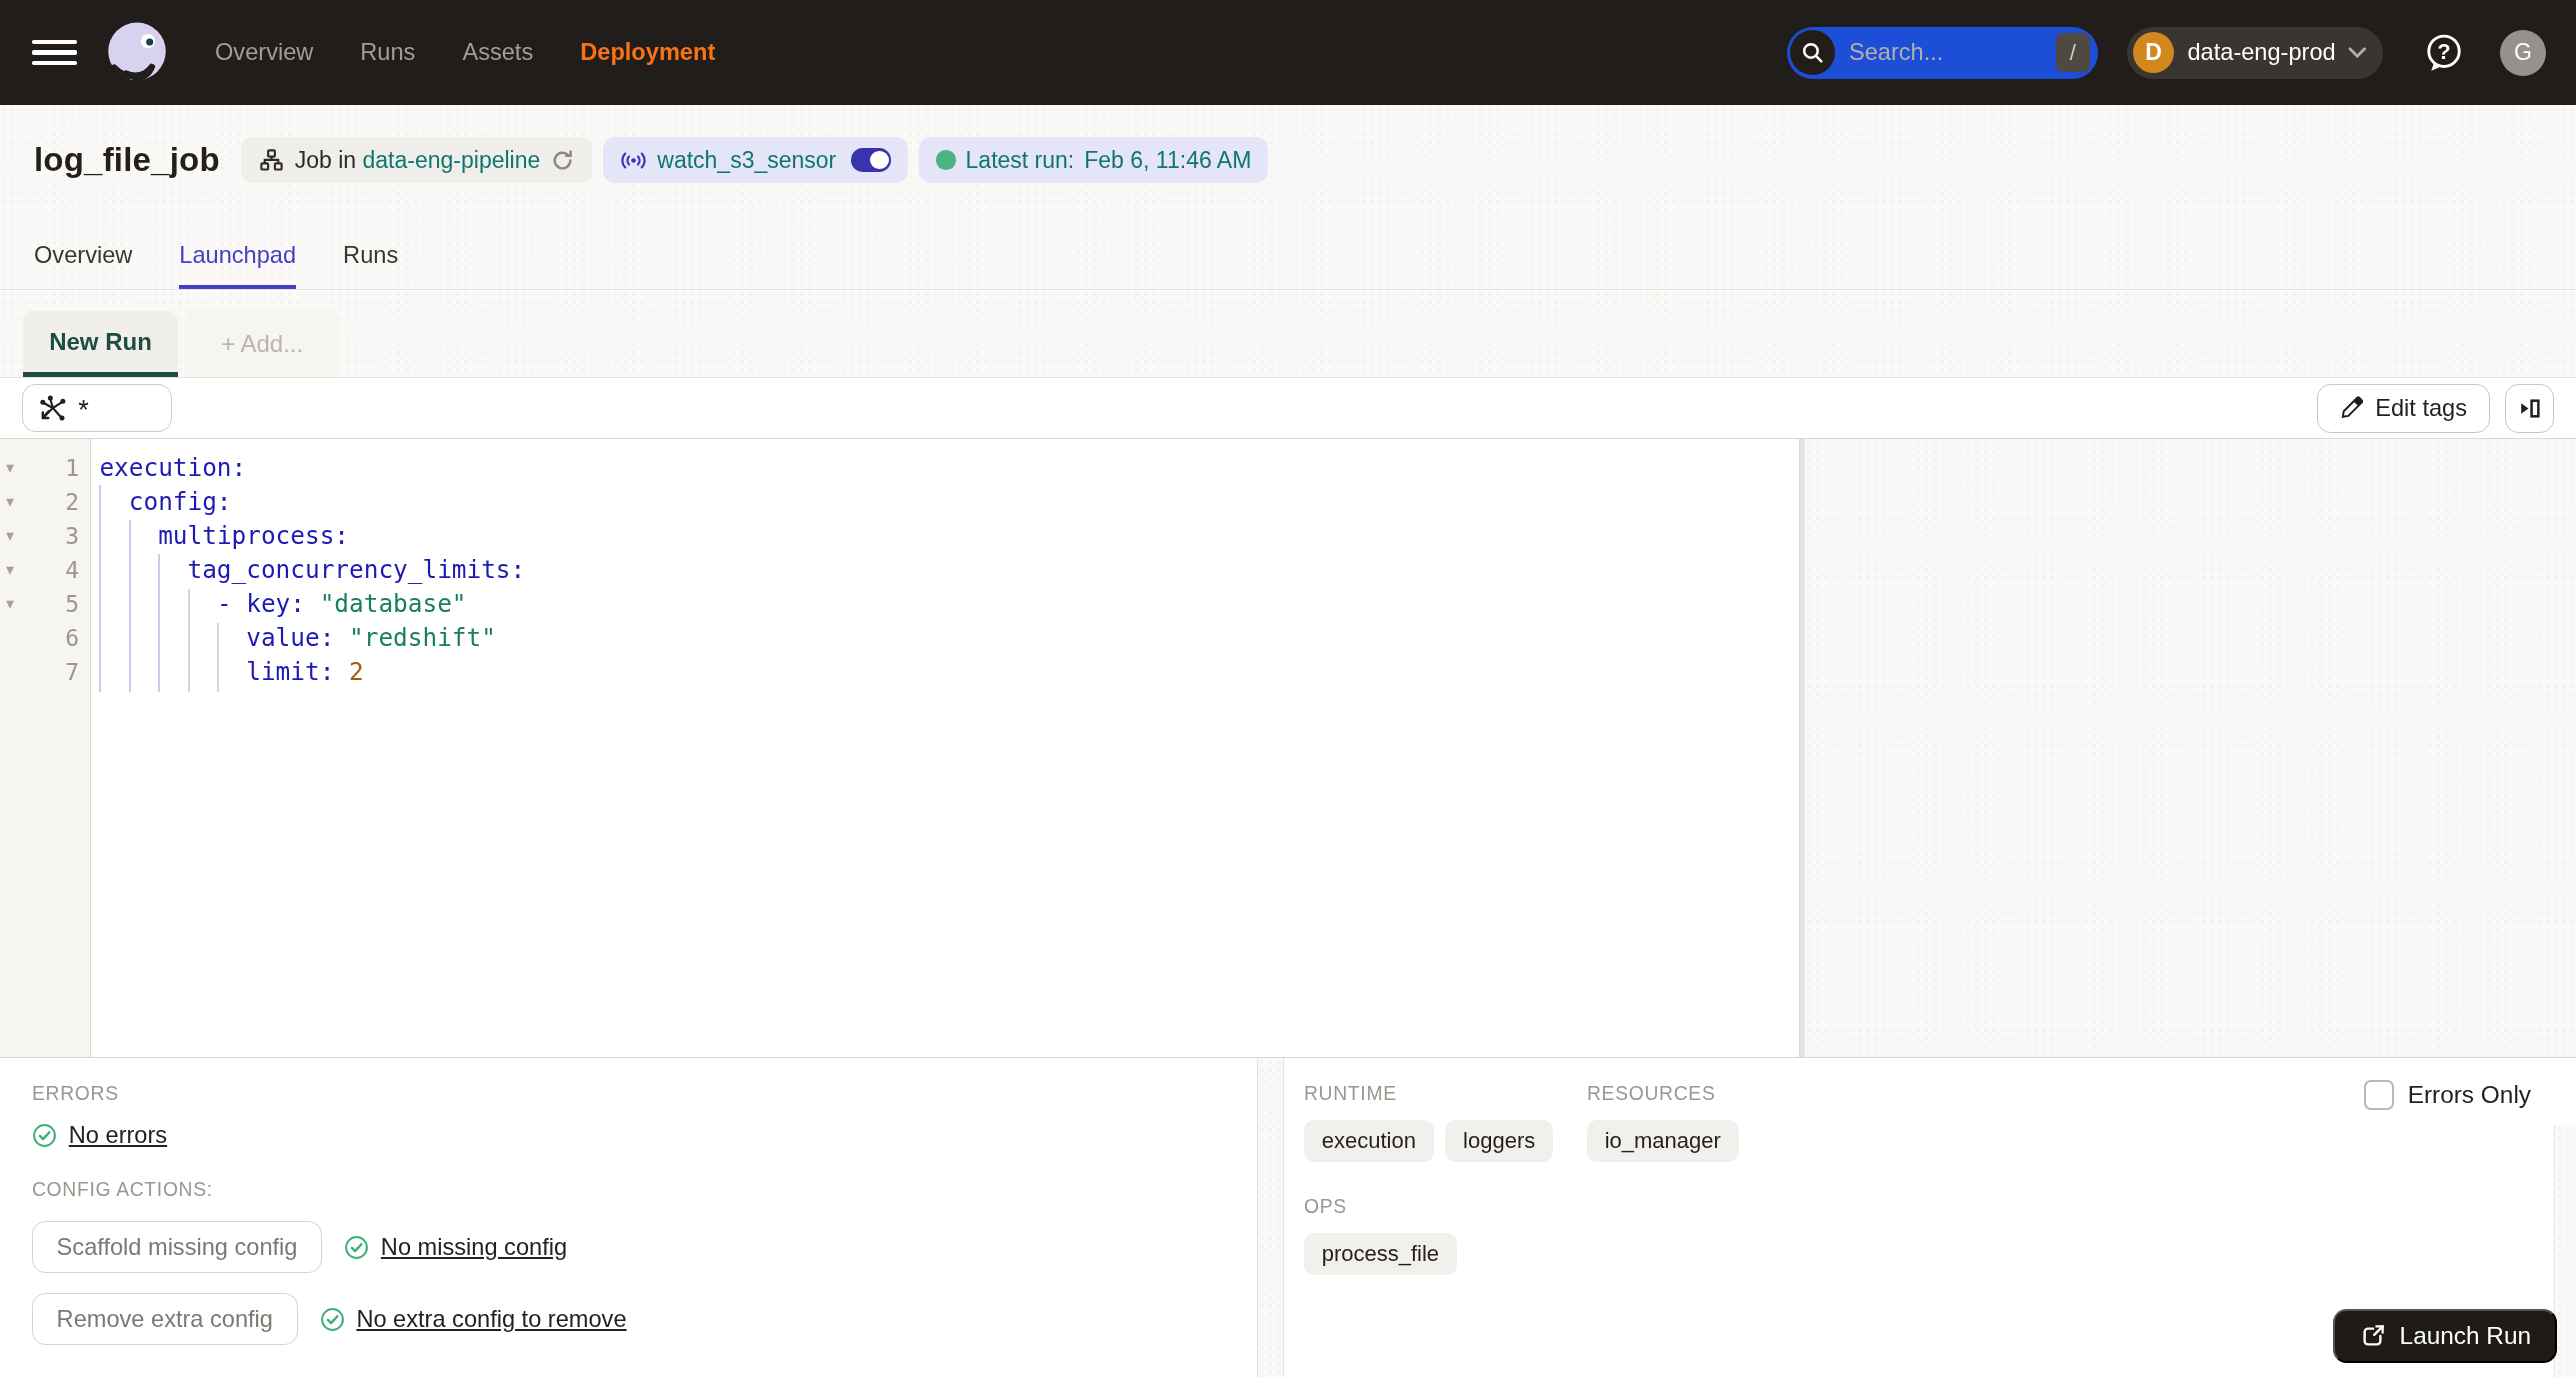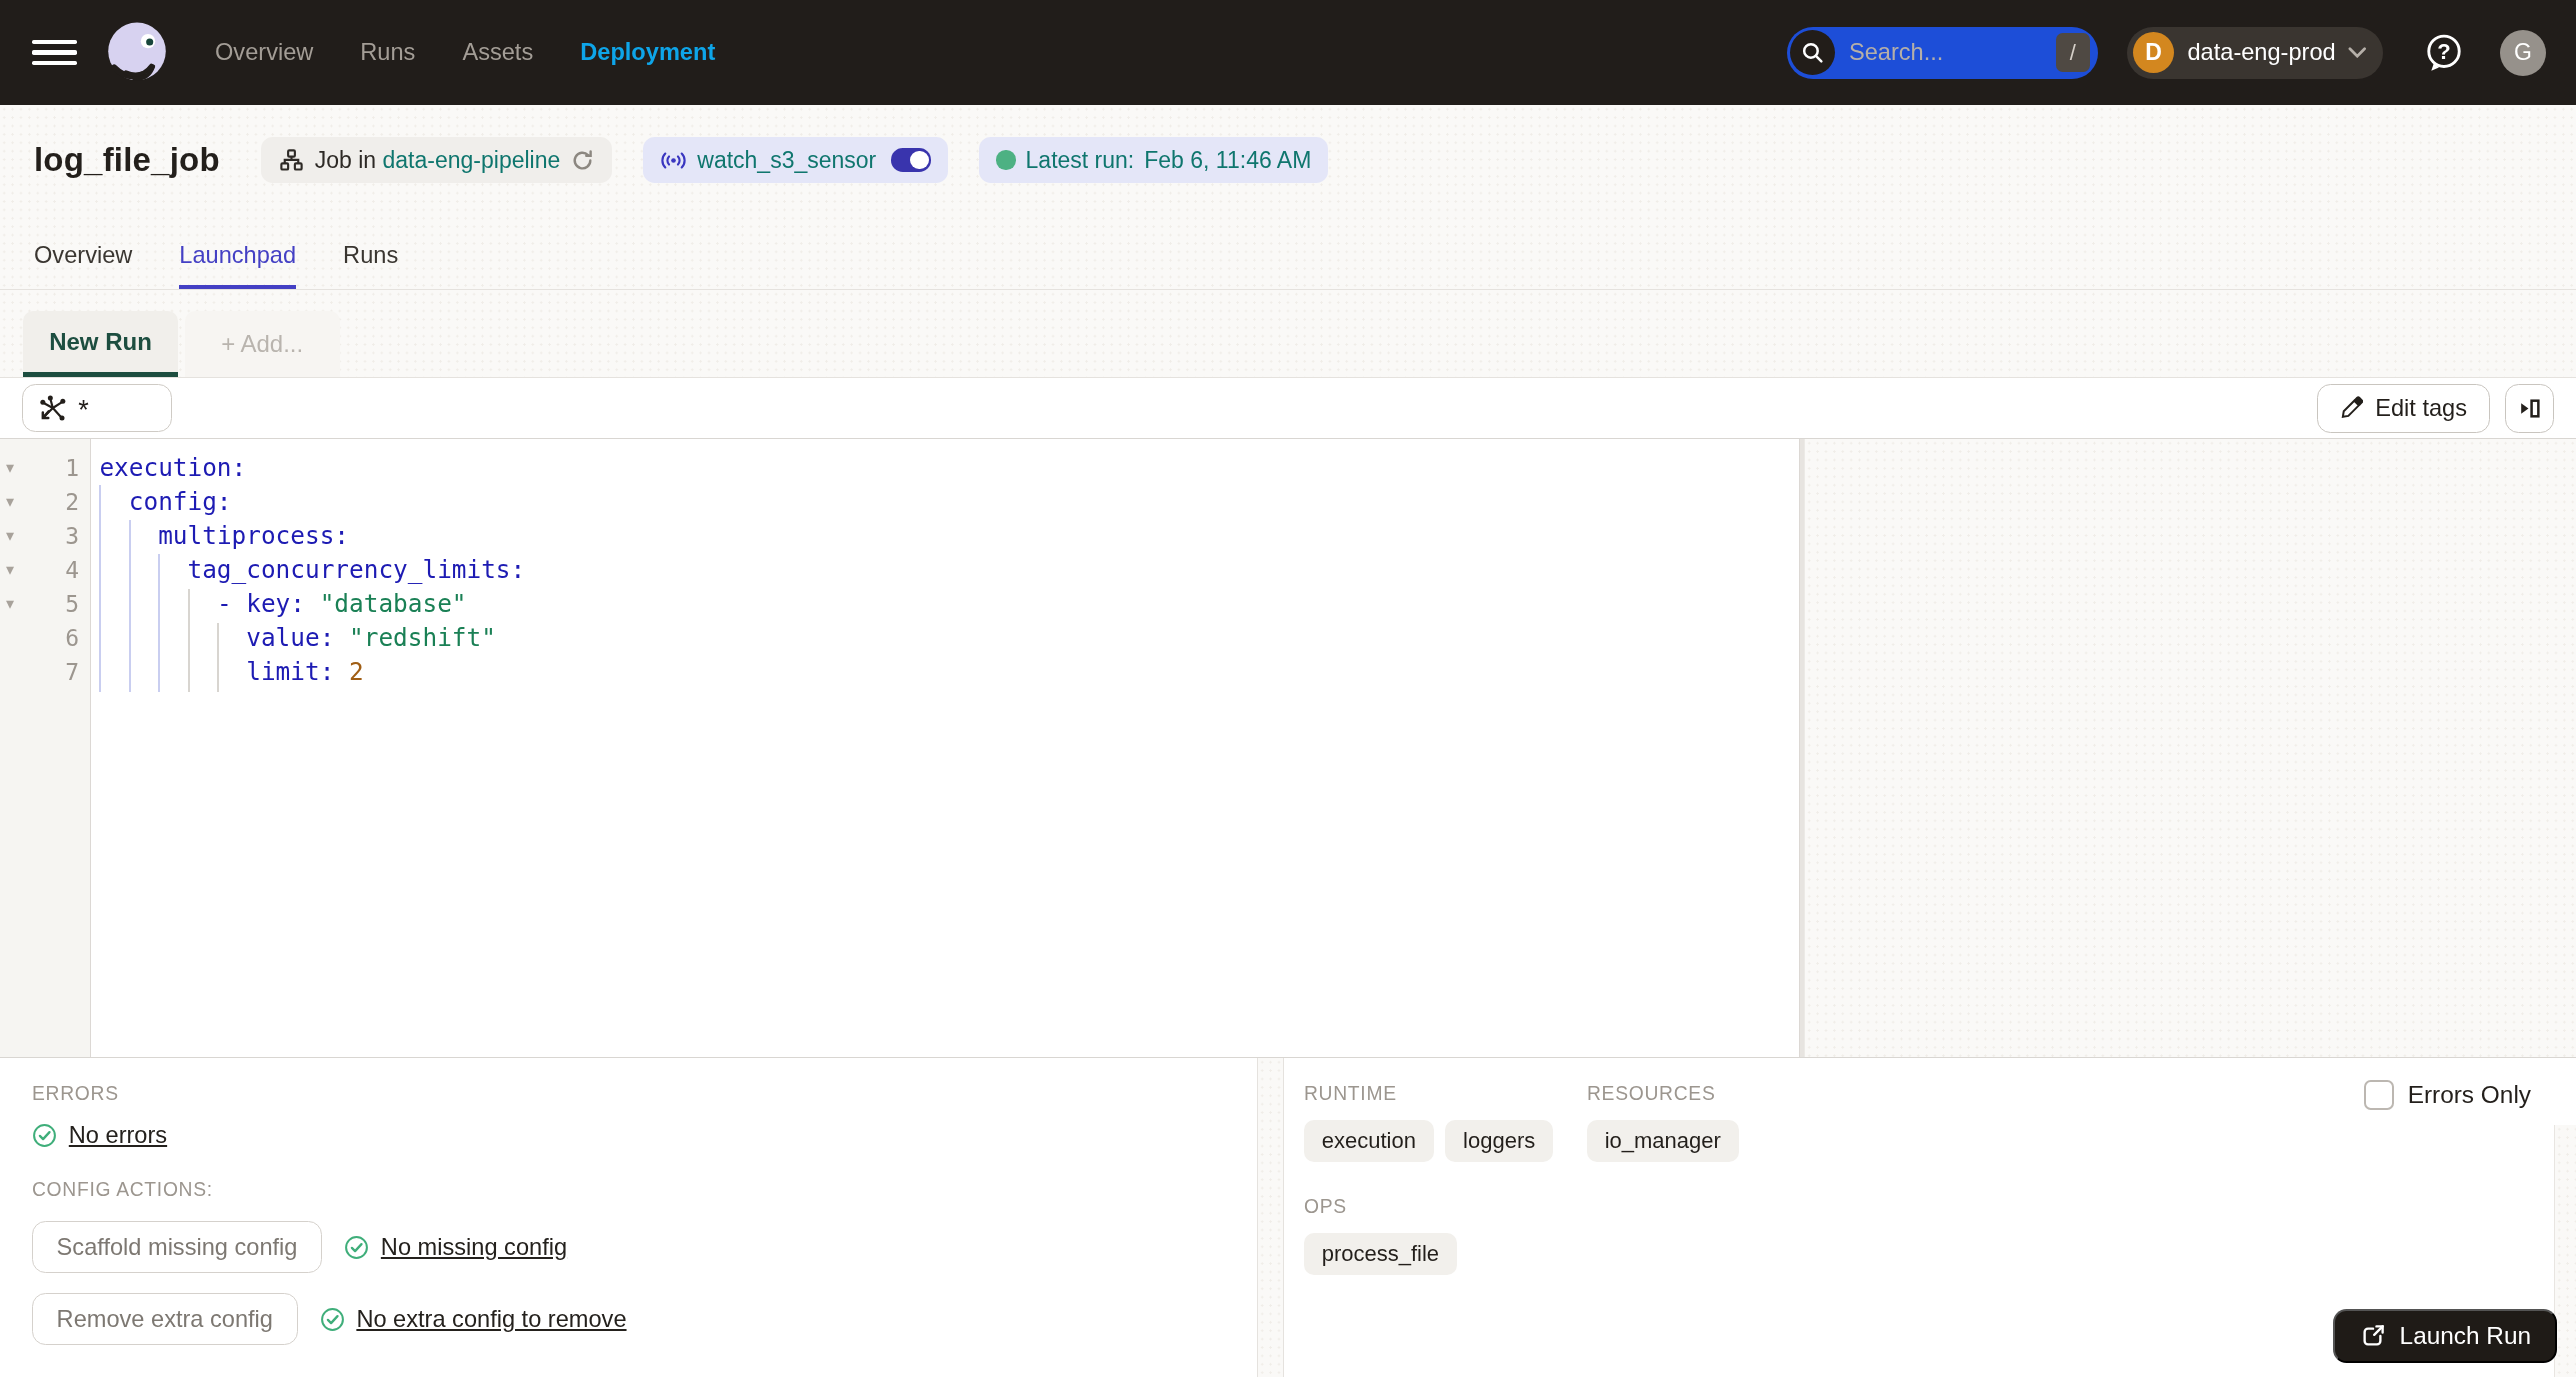--- a/index.html
+++ b/index.html
@@ -18,21 +18,21 @@
   
   .topbar {
     height:105px; background:#211d1a; display:flex; align-items:center;
     padding:0 30px 0 32px;
   }
   .hamburger { width:45px; display:flex; flex-direction:column; gap:6.7px; cursor:pointer; }
   .hamburger div { height:4.2px; background:#ffffff; border-radius:1.7px; }
   .logo { margin-left:27px; width:66px; height:66px; flex:0 0 auto; }
   .topnav { display:flex; gap:47px; margin-left:45px; }
   .navlink { font-size:23.6px; color:#a39d96; cursor:pointer; }
-  .navlink.active { color:#0ea5e9; font-weight:700; }
+  .navlink.active { color:#f97316; font-weight:700; }
   .tb-right { margin-left:auto; display:flex; align-items:center; }
   .searchpill {
     width:311px; height:52px; border-radius:26px; background:#1d4ed8;
     display:flex; align-items:center; padding:3.4px 8.4px 3.4px 3.4px; cursor:text;
   }
   .search-circ {
     width:45px; height:45px; border-radius:50%; background:#221d19;
     display:flex; align-items:center; justify-content:center; flex:0 0 auto;
   }
   .search-ph { margin-left:13.5px; font-size:23.6px; color:#b5afa8; flex:1; }
@@ -51,21 +51,21 @@
   .ws-label { margin-left:13.5px; font-size:23.6px; color:#ffffff; }
   .ws-chev { margin-left:11.8px; }
   .helpbtn { margin-left:39px; cursor:pointer; display:flex; }
   .user-avatar {
     margin-left:34px; width:46px; height:46px; border-radius:50%; background:#96918b;
     color:#fff; font-size:23px; display:flex; align-items:center; justify-content:center; cursor:pointer;
   }
 
   
   .page-head { height:185px; position:relative; border-bottom:0.8px solid #e5e2de; }
-  .title-row { display:flex; align-items:center; gap:31px; padding:32px 0 0 34px; }
+  .title-row { display:flex; align-items:center; gap:11px; padding:32px 0 0 34px; }
   .page-title { font-size:33px; font-weight:700; color:#231f1b; letter-spacing:0.2px; }
   .chip {
     height:46px; border-radius:11.8px; display:flex; align-items:center;
     padding:0 17px; font-size:23px; gap:10px; white-space:nowrap;
   }
   .chip.gray { background:#f0eeeb; color:#2e2a26; margin-left:10px; }
   .chip.lav  { background:#e4e6f8; color:#3a36c0; }
   .chip a, .linktext { color:#0f766e; text-decoration:none; cursor:pointer; }
   .greendot { width:19.3px; height:19.3px; border-radius:50%; background:#4db183; }
   .latest-prefix { color:#0f766e; }

